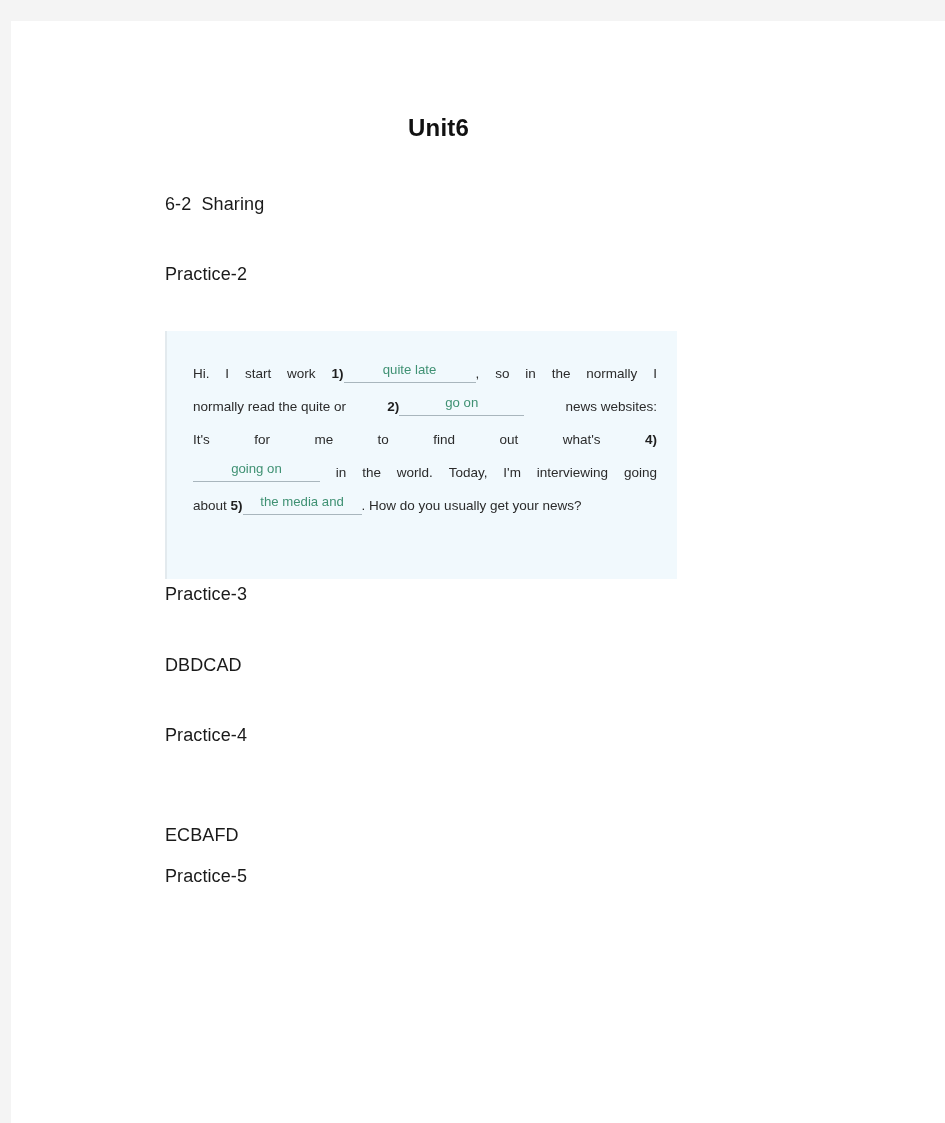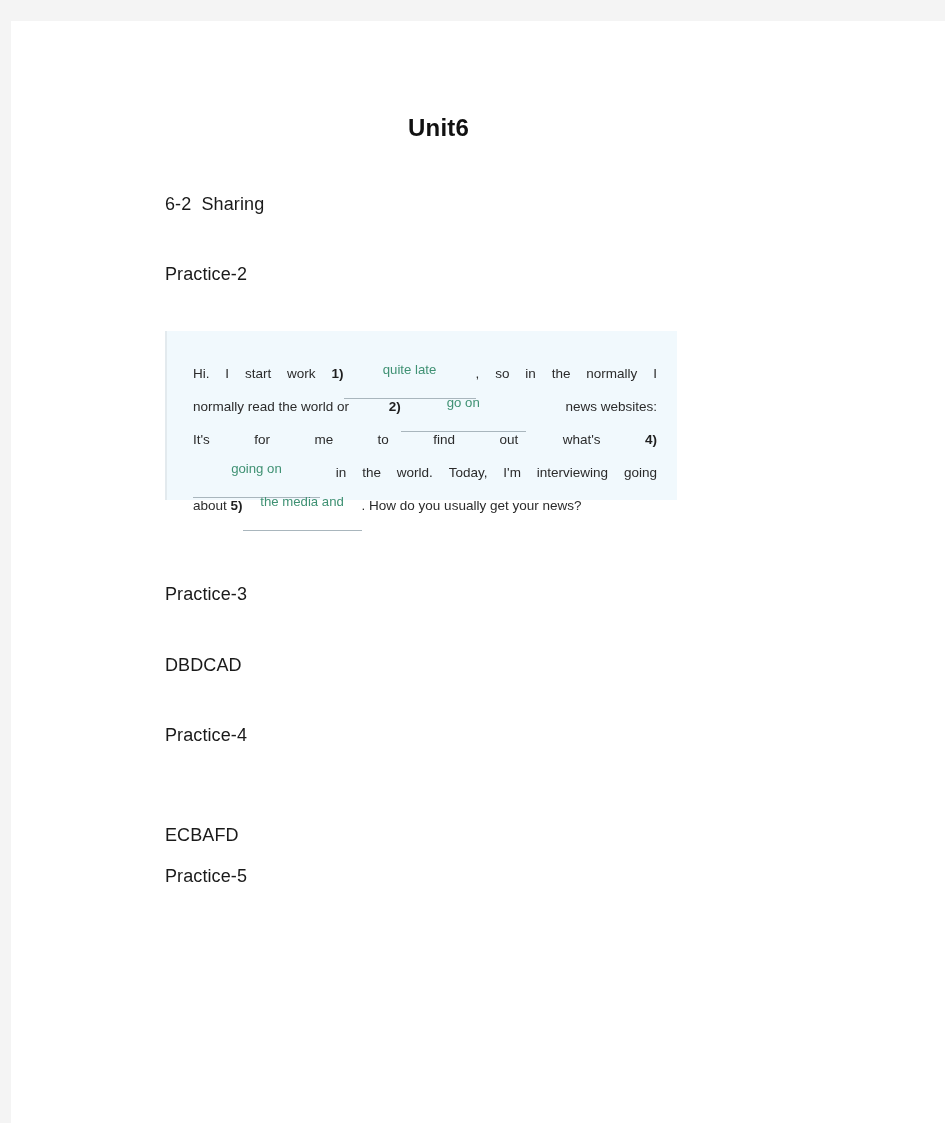--- a/index.html
+++ b/index.html
@@ -60,21 +60,21 @@
   .p-practice4 { top: 704px; }
   .p-answer2   { top: 804px; }
   .p-practice5 { top: 845px; }
 
   
   .quote-box {
     position: absolute;
     left: 154px;
     top: 310px;
     width: 512px;
-    height: 169px;
+    height: 248px;
     background: #f1f9fd;
     border-left: 2px solid #e3eaee;
     box-sizing: border-box;
   }
   .quote-body {
     position: absolute;
     left: 26px;
     top: 26px;
     width: 464px;
     font-family: "Liberation Sans", sans-serif;
@@ -102,21 +102,21 @@
   
   .blank {
     position: relative;
     display: inline-block;
     border-bottom: 1px solid #a9b6bd;
     text-align: center;
     color: #3f9173;
     font-size: 13px;
     line-height: 1;
     vertical-align: baseline;
-    padding-bottom: 18px;
+    padding-bottom: 2px;
     white-space: nowrap;
   }
   .blank .ans {
     position: relative;
     top: -4px;
     color: #3f9173;
     font-size: 13.2px;
   }
   .bw1 { width: 132px; }
   .bw2 { width: 125px; }
@@ -147,21 +147,21 @@
             <span class="w">work</span>
             <span class="w"><span class="num">1)</span><span class="blank bw1"><span class="ans">quite late</span></span><span>,</span></span>
             <span class="w">so</span>
             <span class="w">in</span>
             <span class="w">the</span>
             <span class="w">normally</span>
             <span class="w">I</span>
           </div>
 
           <div class="qline justify">
-            <span class="w">normally read the world or</span>
+            <span class="w">normally read the quite or</span>
             <span class="w"><span class="num">2)</span><span class="blank bw2"><span class="ans">go on</span></span></span>
             <span class="w">news websites:</span>
           </div>
 
           <div class="qline justify">
             <span class="w">It's</span>
             <span class="w">for</span>
             <span class="w">me</span>
             <span class="w">to</span>
             <span class="w">find</span>

